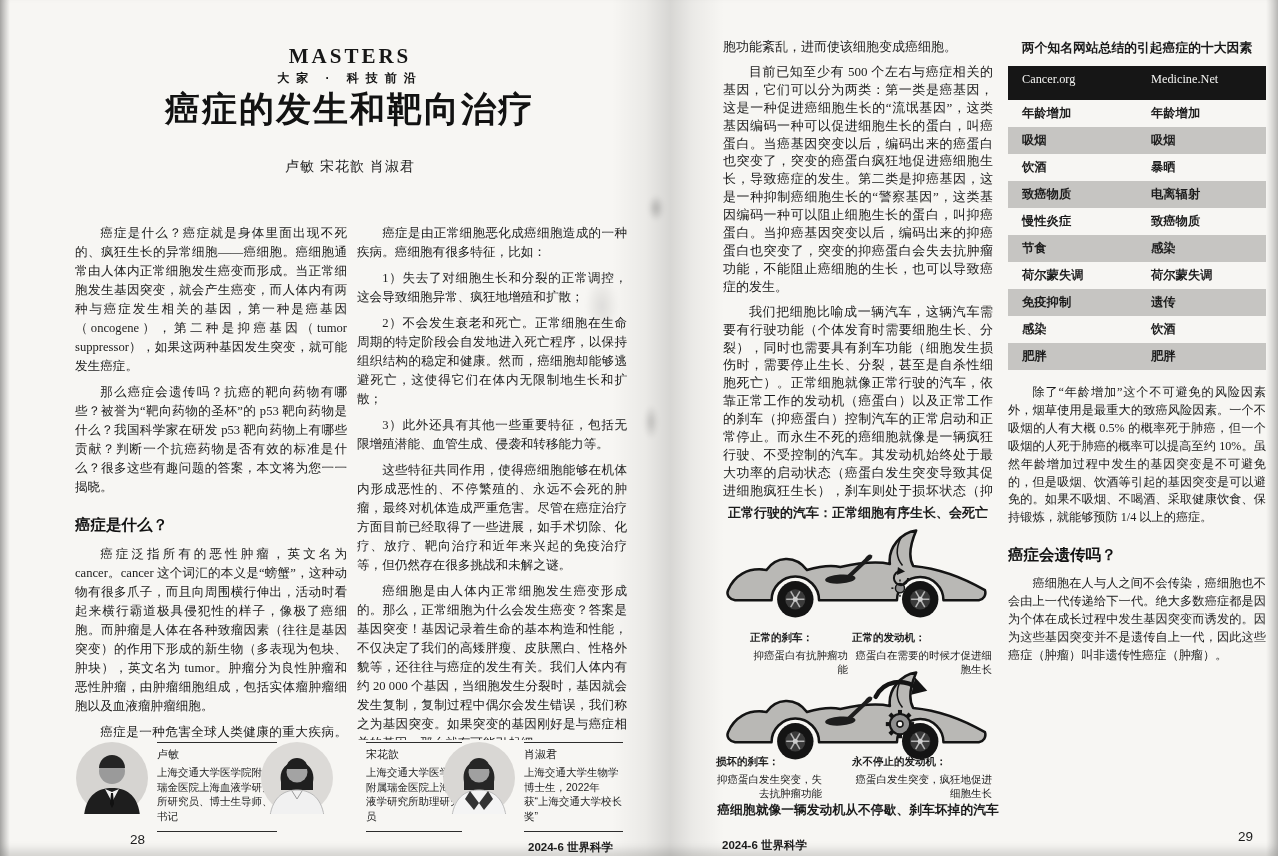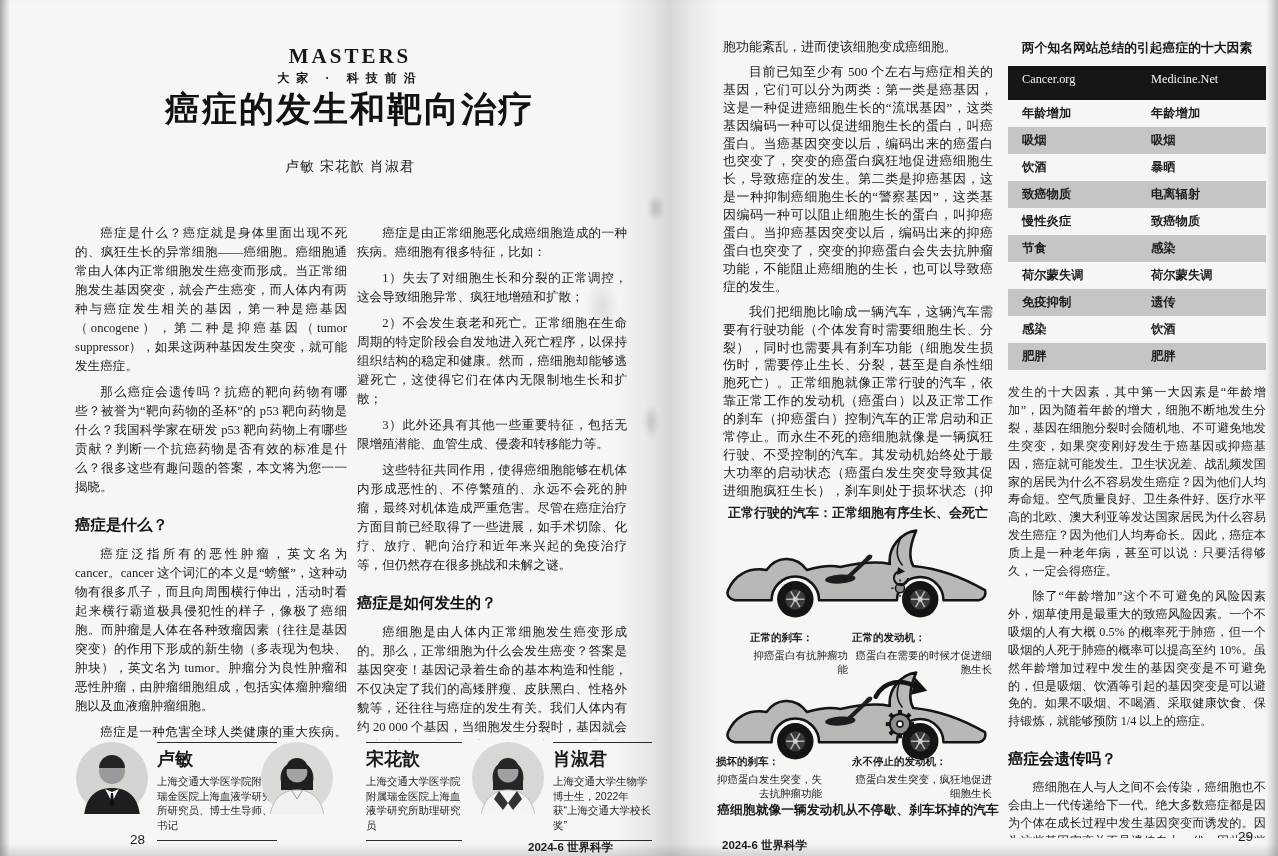--- a/index.html
+++ b/index.html
@@ -19,24 +19,24 @@
 
   .bodycol p{margin:0 0 7px 0;text-indent:2em;text-align:justify;font-size:12.6px;line-height:19px;}
   .bodycol p.noindent{text-indent:0;}
   h3.sec{font-family:"Liberation Sans",sans-serif;font-weight:700;font-size:15.5px;margin:18px 0 9px 0;color:#111;}
   .colL1{left:75px;top:224px;width:272px;height:516px;overflow:hidden;}
   .colL2{left:357px;top:224px;width:270px;height:516px;overflow:hidden;}
 
   .bio{top:742px;display:flex;gap:9px;}
   .bio1{left:76px;width:201px;}
   .bio2{left:261px;width:201px;gap:33px;}
-  .bio3{left:472px;width:180px;}
+  .bio3{left:443px;width:180px;}
   .bio-photo{width:72px;height:72px;flex:none;}
   .bio-body{flex:1;border-bottom:1.5px solid #2c2c2c;padding-bottom:8px;}
-  .bio-name{font-family:"Liberation Sans",sans-serif;font-weight:700;font-size:18px;
+  .bio-name{font-family:"Liberation Sans",sans-serif;font-weight:400;font-size:11px;
             border-top:1.5px solid #2c2c2c;padding-top:4px;margin-bottom:3px;}
   .bio-text{font-family:"Liberation Sans",sans-serif;font-size:10.5px;line-height:14.5px;color:#232323;}
 
   .pn28{left:130px;top:832px;font-family:"Liberation Sans",sans-serif;font-size:13.5px;}
   .fjL{left:528px;top:840px;font-family:"Liberation Sans",sans-serif;font-weight:700;font-size:11.5px;}
   .fjR{left:722px;top:838px;font-family:"Liberation Sans",sans-serif;font-weight:700;font-size:11.5px;}
   .pn29{left:1238px;top:829px;font-family:"Liberation Sans",sans-serif;font-size:13.5px;}
 
   
   .colR1{left:723px;top:38px;width:270px;height:462px;overflow:hidden;}
@@ -126,21 +126,20 @@
     <p>癌症泛指所有的恶性肿瘤，英文名为 cancer。cancer 这个词汇的本义是“螃蟹”，这种动物有很多爪子，而且向周围横行伸出，活动时看起来横行霸道极具侵犯性的样子，像极了癌细胞。而肿瘤是人体在各种致瘤因素（往往是基因突变）的作用下形成的新生物（多表现为包块、肿块），英文名为 tumor。肿瘤分为良性肿瘤和恶性肿瘤，由肿瘤细胞组成，包括实体瘤肿瘤细胞以及血液瘤肿瘤细胞。</p>
     <p>癌症是一种危害全球人类健康的重大疾病。我国每年新发约 400 万癌症患者。中国男性和女性中死亡率排前 5 位的癌症均为：肺癌、胃癌、肝癌、食道癌、结直肠癌。每个人一辈子大概有 40% 的概率会患癌。随着人类寿命的进一步延长，未来人们的患癌概率还会进一步增加。</p>
   </div>
 
   <div class="abs bodycol colL2">
     <p>癌症是由正常细胞恶化成癌细胞造成的一种疾病。癌细胞有很多特征，比如：</p>
     <p>1）失去了对细胞生长和分裂的正常调控，这会导致细胞异常、疯狂地增殖和扩散；</p>
     <p>2）不会发生衰老和死亡。正常细胞在生命周期的特定阶段会自发地进入死亡程序，以保持组织结构的稳定和健康。然而，癌细胞却能够逃避死亡，这使得它们在体内无限制地生长和扩散；</p>
     <p>3）此外还具有其他一些重要特征，包括无限增殖潜能、血管生成、侵袭和转移能力等。</p>
     <p>这些特征共同作用，使得癌细胞能够在机体内形成恶性的、不停繁殖的、永远不会死的肿瘤，最终对机体造成严重危害。尽管在癌症治疗方面目前已经取得了一些进展，如手术切除、化疗、放疗、靶向治疗和近年来兴起的免疫治疗等，但仍然存在很多挑战和未解之谜。</p>
-    <h3 class="sec">癌症是如何发生的？</h3>
     <p>癌细胞是由人体内正常细胞发生癌变形成的。那么，正常细胞为什么会发生癌变？答案是基因突变！基因记录着生命的基本构造和性能，不仅决定了我们的高矮胖瘦、皮肤黑白、性格外貌等，还往往与癌症的发生有关。我们人体内有约 20 000 个基因，当细胞发生分裂时，基因就会发生复制，复制过程中偶尔会发生错误，我们称之为基因突变。如果突变的基因刚好是与癌症相关的基因，那么就有可能引起细</p>
   </div>
 
   <div class="abs bio bio1">
     <div class="bio-photo">
       <svg viewBox="0 0 72 72" width="72" height="72">
         <circle cx="36" cy="36" r="36" fill="#d6d4d1"></circle>
         <circle cx="36" cy="29" r="13" fill="#9a9a9a"></circle>
         <path d="M23,26 A13,13 0 0 1 49,26 Z" fill="#242424"></path>
         <path d="M8,74 C10,53 22,46 36,46 C50,46 62,53 64,74 Z" fill="#1e1e1e"></path>
@@ -305,21 +304,20 @@
             <div class="tcell">感染</div>
             <div class="tcell">饮酒</div>
           </div>
         <div class="trow">
             <div class="tcell">肥胖</div>
             <div class="tcell">肥胖</div>
           </div>
       </div>
     </div>
 
-    <p class="noindent">发生的十大因素，其中第一大因素是“年龄增加”，因为随着年龄的增大，细胞不断地发生分裂，基因在细胞分裂时会随机地、不可避免地发生突变，如果突变刚好发生于癌基因或抑癌基因，癌症就可能发生。卫生状况差、战乱频发国家的居民为什么不容易发生癌症？因为他们人均寿命短。空气质量良好、卫生条件好、医疗水平高的北欧、澳大利亚等发达国家居民为什么容易发生癌症？因为他们人均寿命长。因此，癌症本质上是一种老年病，甚至可以说：只要活得够久，一定会得癌症。</p>
     <p>除了“年龄增加”这个不可避免的风险因素外，烟草使用是最重大的致癌风险因素。一个不吸烟的人有大概 0.5% 的概率死于肺癌，但一个吸烟的人死于肺癌的概率可以提高至约 10%。虽然年龄增加过程中发生的基因突变是不可避免的，但是吸烟、饮酒等引起的基因突变是可以避免的。如果不吸烟、不喝酒、采取健康饮食、保持锻炼，就能够预防 1/4 以上的癌症。</p>
     <h3 class="sec">癌症会遗传吗？</h3>
     <p>癌细胞在人与人之间不会传染，癌细胞也不会由上一代传递给下一代。绝大多数癌症都是因为个体在成长过程中发生基因突变而诱发的。因为这些基因突变并不是遗传自上一代，因此这些癌症（肿瘤）叫非遗传性癌症（肿瘤）。</p>
 
   </div>
 
   <div class="abs fjR">2024-6 世界科学</div>
   <div class="abs pn29">29</div>
 
   <div class="abs gutter"></div>

